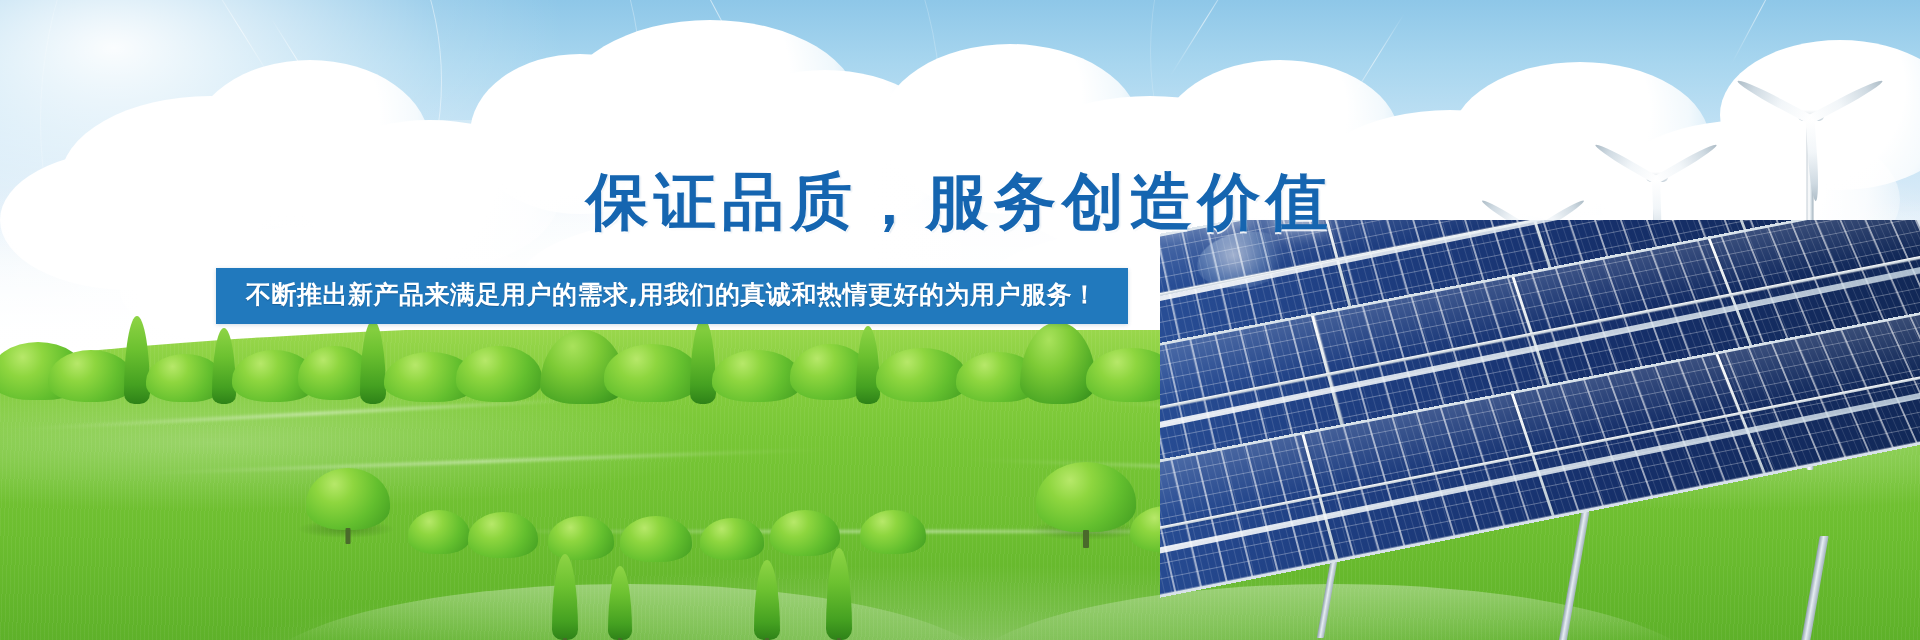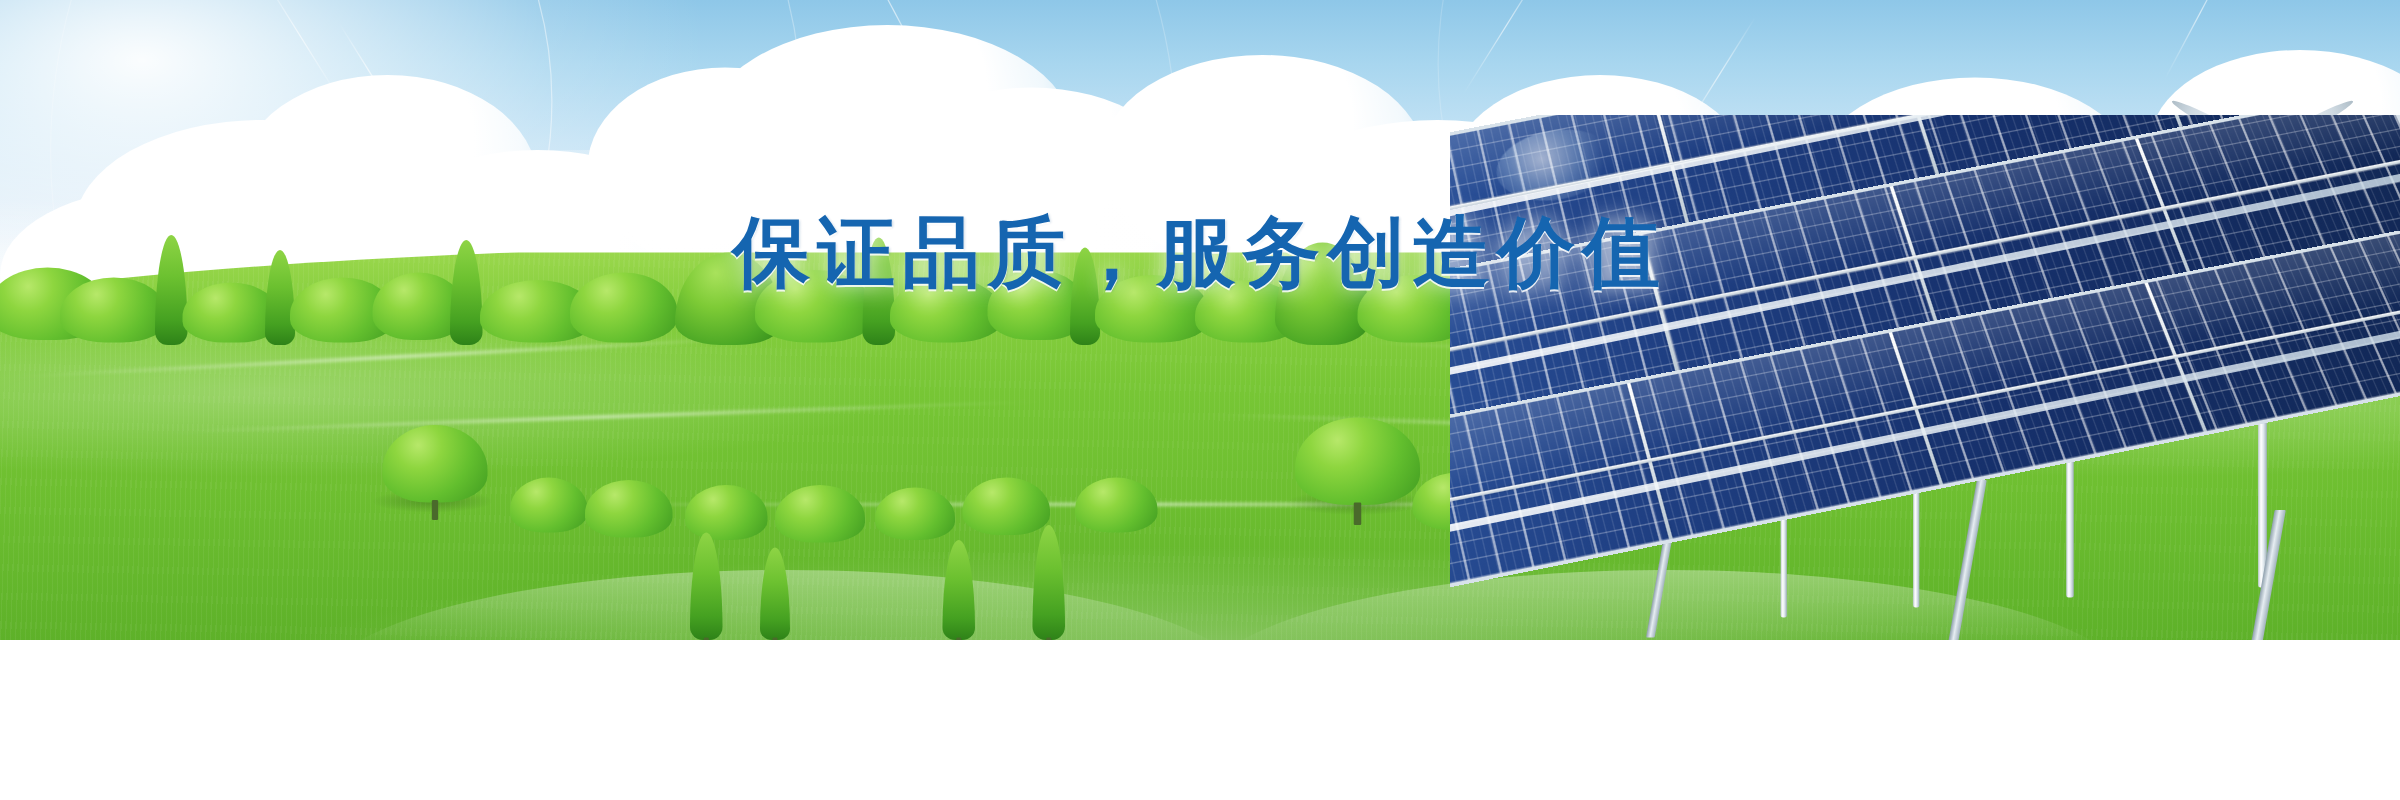--- a/index.html
+++ b/index.html
@@ -1,20 +1,20 @@
 <!DOCTYPE html>
 <html><head>
 <meta charset="utf-8">
 <style>
   html,body{margin:0;padding:0;background:#fff;}
   body{font-family:"Liberation Sans","DejaVu Sans",sans-serif;}
 
   #banner{
     position:relative;
-    width:1920px;height:512px;
+    width:1920px;height:640px;
     overflow:hidden;
     background:linear-gradient(180deg,#8ec7e8 0%,#a8d6ef 10%,#c5e3f5 22%,#dcecf8 33%,#eaf4fb 42%,#f4f9fd 50%,#fbfdfe 56%,#ffffff 62%);
   }
 
   
   .sky{position:absolute;inset:0 0 42% 0;overflow:hidden;}
 
   .sunflare{
     position:absolute;left:-60px;top:-120px;width:620px;height:420px;
     background:radial-gradient(ellipse at 28% 40%,rgba(255,255,255,.95) 0%,rgba(255,255,255,.55) 26%,rgba(255,255,255,.15) 52%,rgba(255,255,255,0) 72%);
@@ -207,20 +207,23 @@
     <div class="cloud" style="left:120px;top:226px;width:420px;height:130px;"></div>
     <div class="cloud" style="left:520px;top:210px;width:480px;height:140px;"></div>
     <div class="cloud" style="left:980px;top:222px;width:460px;height:135px;"></div>
     <div class="cloud" style="left:1400px;top:214px;width:480px;height:140px;"></div>
 
     <div class="haze"></div>
   </div>
 
   <div class="headline">保证品质，服务创造价值</div>
 
+  <div class="subbar">
+    <span>不断推出新产品来满足用户的需求,用我们的真诚和热情更好的为用户服务！</span>
+  </div>
 
   <div class="turbines">
 
     <div class="turb" style="left:585px;top:70px;width:130px;height:400px;">
       <div class="mast" style="width:7px;height:356px;"></div>
       <div class="nac" style="left:50%;margin-left:-12px;top:40px;width:26px;height:11px;"></div>
       <div class="blade" style="left:65px;top:45px;width:82px;height:9px;transform:rotate(-28deg);"></div>
       <div class="blade" style="left:65px;top:45px;width:82px;height:9px;transform:rotate(-152deg);"></div>
       <div class="blade" style="left:65px;top:45px;width:82px;height:9px;transform:rotate(86deg);"></div>
     </div>

